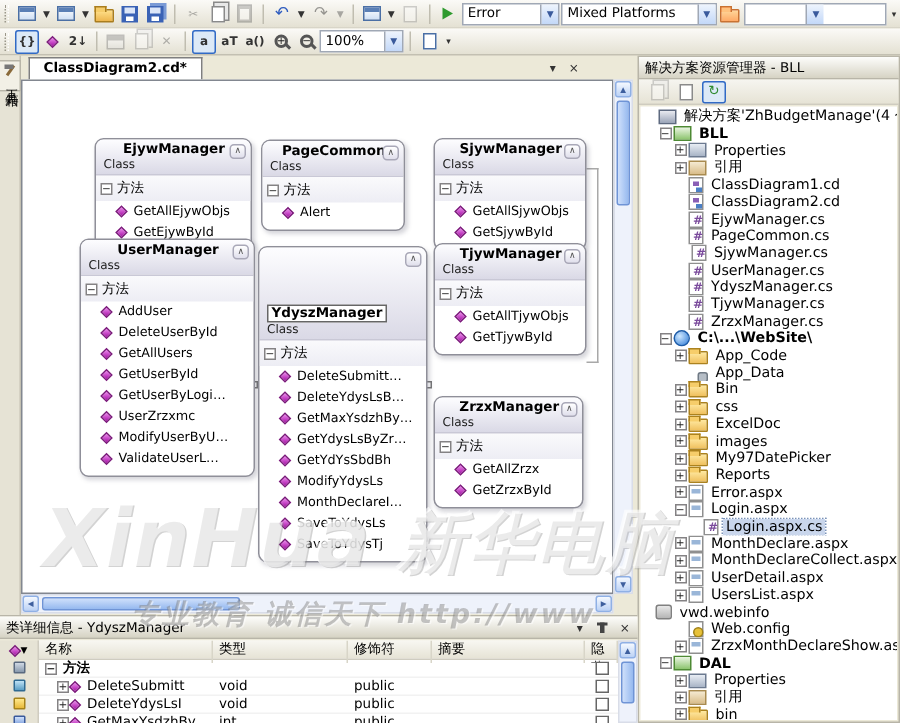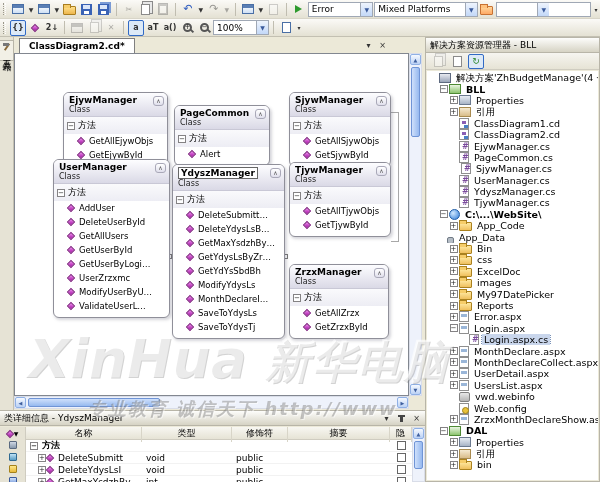--- a/index.html
+++ b/index.html
@@ -49,22 +49,22 @@
   #doctab{position:absolute;left:5px;top:1px;height:15px;padding:0 9px;background:#fff;border:1px solid #7f7f7f;border-bottom:none;display:flex;align-items:center;font-size:9px;font-weight:bold;}
   .pbtn{position:absolute;top:2px;width:13px;height:12px;display:flex;align-items:center;justify-content:center;font-size:8px;color:#333;}
 
   
   #canvas{position:absolute;left:14px;top:53px;width:395px;height:343px;background:#fff;border:1px solid #828790;overflow:hidden;}
   .connector{position:absolute;background:#a8a8a8;}
   .handle{position:absolute;width:5px;height:5px;background:#fff;border:1px solid #777;}
 
   .cls{position:absolute;background:#fff;border:1px solid #8f8f99;border-radius:6px;box-shadow:1.5px 2px 3px rgba(90,90,110,.25);overflow:hidden;}
   .cls-h{background:linear-gradient(#fdfdff,#dad9e6);border-bottom:1px solid #c9c8d6;padding:2px 4px 2px 5px;position:relative;}
-  .cls-t{font-size:9px;font-weight:bold;line-height:10px;white-space:nowrap;}
-  .cls-t.edit{background:#fff;border:1px solid #666;padding:0 2px;display:inline-block;max-width:86%;}
+  .cls-t{font-size:9px;font-weight:bold;line-height:10px;white-space:nowrap;text-align:center;}
+  .cls-t.edit{background:#fff;border:1px solid #666;padding:0 2px;display:inline-block;max-width:86%;margin-top:36px;}
   .cls-s{font-size:8px;line-height:9px;color:#222;}
   .chev{position:absolute;right:3px;top:3px;width:11px;height:10px;background:linear-gradient(#fff,#e0dfec);border:1px solid #a9a8b8;border-radius:3px;font-size:6px;line-height:8px;text-align:center;color:#555;}
   .cls-sec{display:flex;align-items:center;gap:3px;padding:2px 3px;font-size:9px;background:linear-gradient(#fafafc,#ededf4);}
   .mrow{display:flex;align-items:center;height:14px;padding-left:13px;font-size:8.5px;white-space:nowrap;overflow:hidden;}
   .mico{width:6px;height:6px;flex:none;background:linear-gradient(135deg,#ef8cef,#a511a5);border:1px solid #7c1b7c;transform:rotate(45deg);margin:0 5px 0 1px;}
   .exp{width:9px;flex:none;display:flex;align-items:center;justify-content:center;}
   .expbox{width:8px;height:8px;border:1px solid #848284;background:#fff;font-size:7px;line-height:6px;text-align:center;color:#222;}
 
   
   .sb{position:absolute;background:#eef2fb;border:1px solid #d9dde8;}
@@ -106,21 +106,21 @@
   #details .tbuttons{position:absolute;right:2px;top:1px;display:flex;gap:2px;}
   .tbtn2{width:13px;height:12px;display:flex;align-items:center;justify-content:center;font-size:8px;color:#333;}
   .pin{width:3px;height:7px;background:#444;position:relative;margin-top:1px;}
   .pin::before{content:"";position:absolute;top:0;left:-2px;width:7px;height:2px;background:#444;}
   #dstrip{position:absolute;left:0;top:16px;bottom:0;width:26px;background:#e6e3d5;border-right:1px solid #cfccc0;display:flex;flex-direction:column;align-items:center;gap:4px;padding-top:3px;}
   .dsi{display:flex;align-items:center;gap:1px;}
   .dsq{width:8px;height:8px;border-radius:1px;}
   #dgrid{position:absolute;left:26px;top:16px;right:13px;bottom:0;background:#fff;overflow:hidden;}
   .ghead,.grow{display:grid;grid-template-columns:116px 90px 56px 102px 1fr;align-items:center;}
   .ghead{height:13px;background:linear-gradient(#f8f7f2,#e6e3d5);border-bottom:1px solid #cfccc0;font-size:9px;}
-  .ghead span{padding:0 4px;border-right:1px solid #d8d5c8;height:15px;line-height:13px;overflow:hidden;text-align:center;}
+  .ghead span{padding:0 4px;border-right:1px solid #d8d5c8;height:15px;line-height:13px;overflow:hidden;}
   .grow{height:12px;font-size:9px;border-bottom:1px solid #f2f2f2;}
   .gcell{padding:0 4px;display:flex;align-items:center;overflow:hidden;white-space:nowrap;}
   .cbx{width:9px;height:9px;border:1px solid #666;background:#fff;margin:0 auto;}
   #dscroll{position:absolute;right:0;top:16px;bottom:0;width:13px;}
 
   
   #wm1{position:absolute;left:28px;top:326px;width:572px;z-index:90;pointer-events:none;font-style:italic;font-weight:bold;font-size:54px;line-height:66px;white-space:nowrap;color:rgba(255,255,255,.55);text-shadow:1px 1px 0 rgba(130,130,130,.35),-1px -1px 0 rgba(255,255,255,.6);}
   #wm1 .cjk{font-size:44px;letter-spacing:2px;}
   #wm2{position:absolute;left:88px;top:397px;width:512px;z-index:95;pointer-events:none;font-style:italic;font-weight:bold;font-size:18px;letter-spacing:2px;white-space:nowrap;color:rgba(125,125,125,.45);text-shadow:1px 1px 0 rgba(255,255,255,.5);}
 </style>
@@ -277,21 +277,21 @@
       <div class="mrow">
         <span class="mico"></span>
         <span>GetAllEjywObjs</span>
       </div>
       <div class="mrow">
         <span class="mico"></span>
         <span>GetEjywById</span>
       </div>
       <div style="height: 4px;"></div>
     </div>
-    <div class="cls" style="left: 159px; top: 51px; width: 96px;">
+    <div class="cls" style="left: 159px; top: 39px; width: 96px;">
       <div class="cls-h">
         <div class="cls-t">PageCommon</div>
         <div class="cls-s">Class</div>
         <div class="chev">∧</div>
       </div>
       <div class="cls-sec">
         <span class="expbox">−</span>
         <span>方法</span>
       </div>
       <div class="mrow">
@@ -537,35 +537,40 @@
       <div class="trow" style="padding-left: 22px;">
         <span class="exp"></span>
         <span class="ic pgbase ic-csfile"></span>
         <span class="lbl">YdyszManager.cs</span>
       </div>
       <div class="trow" style="padding-left: 22px;">
         <span class="exp"></span>
         <span class="ic pgbase ic-csfile"></span>
         <span class="lbl">TjywManager.cs</span>
       </div>
+      <div class="trow" style="padding-left: 22px;">
+        <span class="exp"></span>
+        <span class="ic pgbase ic-csfile"></span>
+        <span class="lbl">ZrzxManager.cs</span>
+      </div>
       <div class="trow" style="padding-left: 12px;">
         <span class="exp">
           <span class="expbox">−</span>
         </span>
         <span class="ic ic-website"></span>
         <span class="lbl b">C:\...\WebSite\</span>
       </div>
       <div class="trow" style="padding-left: 22px;">
         <span class="exp">
           <span class="expbox">+</span>
         </span>
         <span class="ic ic-folder"></span>
         <span class="lbl">App_Code</span>
       </div>
-      <div class="trow" style="padding-left: 4px; text-align: right;">
+      <div class="trow" style="padding-left: 22px; text-align: right;">
         <span class="exp"></span>
         <span class="ic ic-folderdata"></span>
         <span class="lbl">App_Data</span>
       </div>
       <div class="trow" style="padding-left: 22px;">
         <span class="exp">
           <span class="expbox">+</span>
         </span>
         <span class="ic ic-folder"></span>
         <span class="lbl">Bin</span>
@@ -645,21 +650,21 @@
         <span class="ic pgbase ic-aspx"></span>
         <span class="lbl">UserDetail.aspx</span>
       </div>
       <div class="trow" style="padding-left: 22px;">
         <span class="exp">
           <span class="expbox">+</span>
         </span>
         <span class="ic pgbase ic-aspx"></span>
         <span class="lbl">UsersList.aspx</span>
       </div>
-      <div class="trow" style="padding-left: 22px;">
+      <div class="trow" style="">
         <span class="exp"></span>
         <span class="ic ic-webinfo"></span>
         <span class="lbl">vwd.webinfo</span>
       </div>
       <div class="trow" style="padding-left: 22px;">
         <span class="exp"></span>
         <span class="ic pgbase ic-config"></span>
         <span class="lbl">Web.config</span>
       </div>
       <div class="trow" style="padding-left: 22px;">

